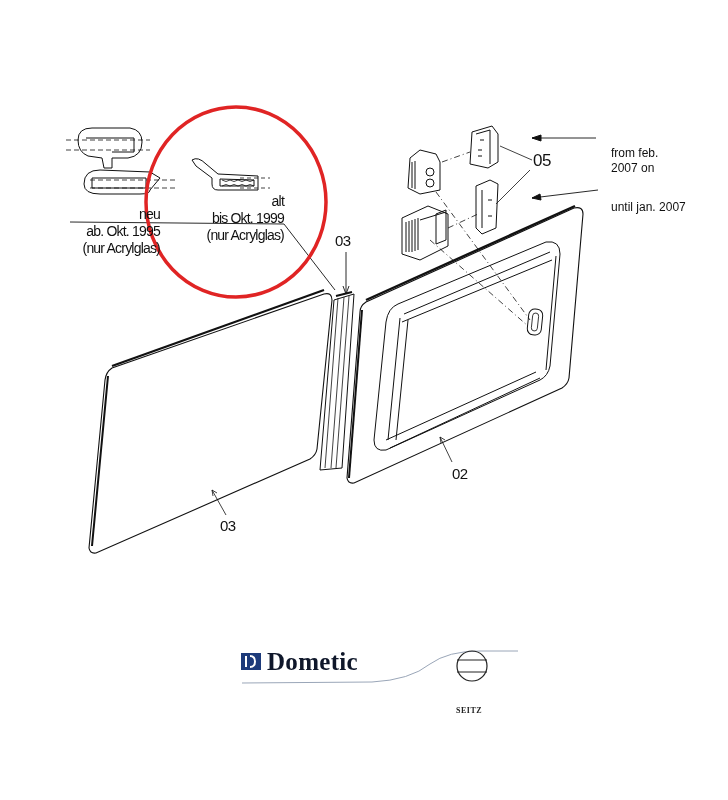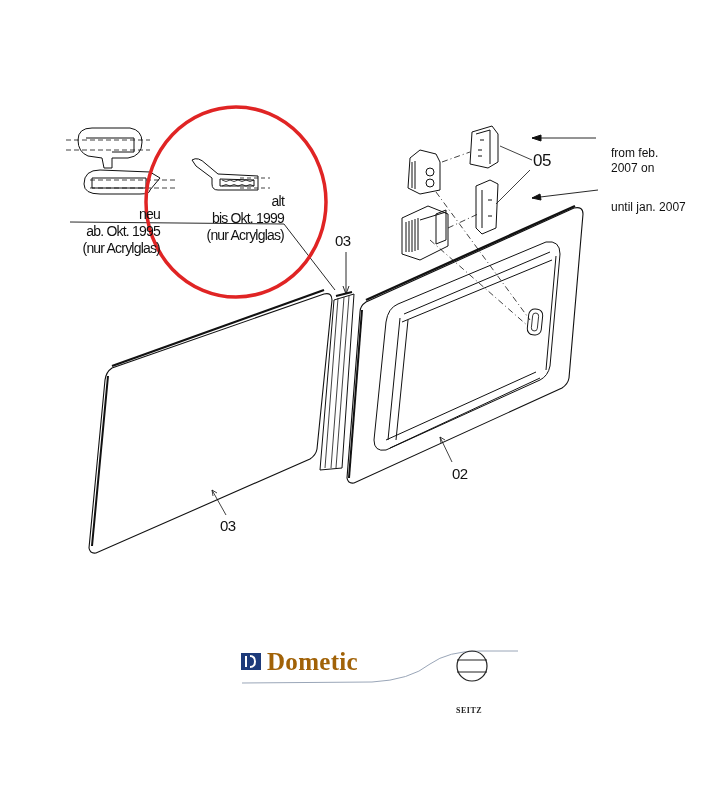--- a/index.html
+++ b/index.html
@@ -2,21 +2,21 @@
 <html><head>
 <meta charset="utf-8">
 <style>
   html, body { margin: 0; padding: 0; background: #ffffff; }
   #stage { position: relative; width: 728px; height: 800px; background: #fff; overflow: hidden; font-family: "Liberation Sans", sans-serif; }
   svg { position: absolute; left: 0; top: 0; }
   .lbl { position: absolute; color: #111; font-family: "Liberation Sans", sans-serif; letter-spacing: -0.5px; }
   .part-no { font-size: 15px; }
   .profile-text { font-size: 14px; text-align: right; line-height: 17px; letter-spacing: -0.8px; }
   .note { font-size: 12px; line-height: 15px; letter-spacing: 0; margin-top: 16px; }
-  .brand { position: absolute; left: 240px; top: 648px; font-family: "Liberation Serif", serif; font-weight: bold; font-size: 25px; color: #a16207; letter-spacing: 0.3px; }
+  .brand { position: absolute; left: 240px; top: 648px; font-family: "Liberation Serif", serif; font-weight: bold; font-size: 25px; color: #0f172a; letter-spacing: 0.3px; }
   .seitz { position: absolute; left: 456px; top: 662px; font-family: "Liberation Serif", serif; font-weight: bold; font-size: 8px; color: #222; letter-spacing: 0.5px; margin-top: 44px; }
 </style>
 </head>
 <body>
 
 <div id="stage">
 
   <svg width="728" height="800" viewBox="0 0 728 800">
     <g fill="none" stroke="#111" stroke-width="1">
 

